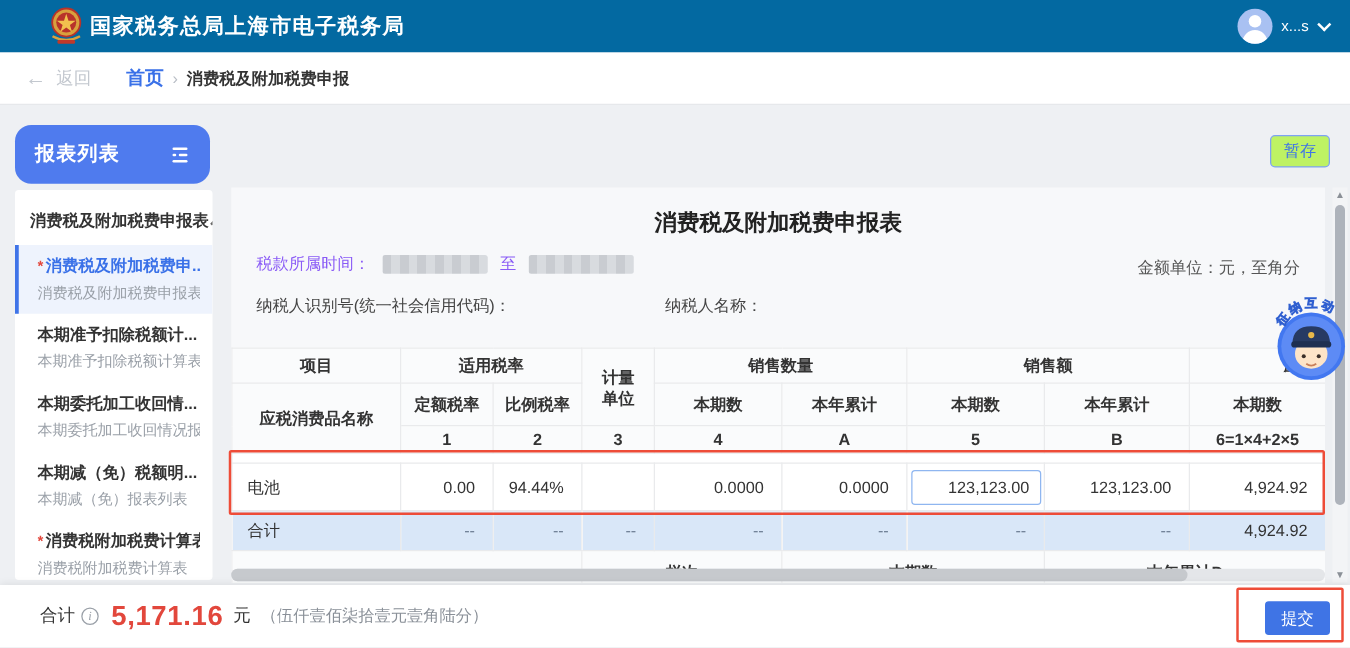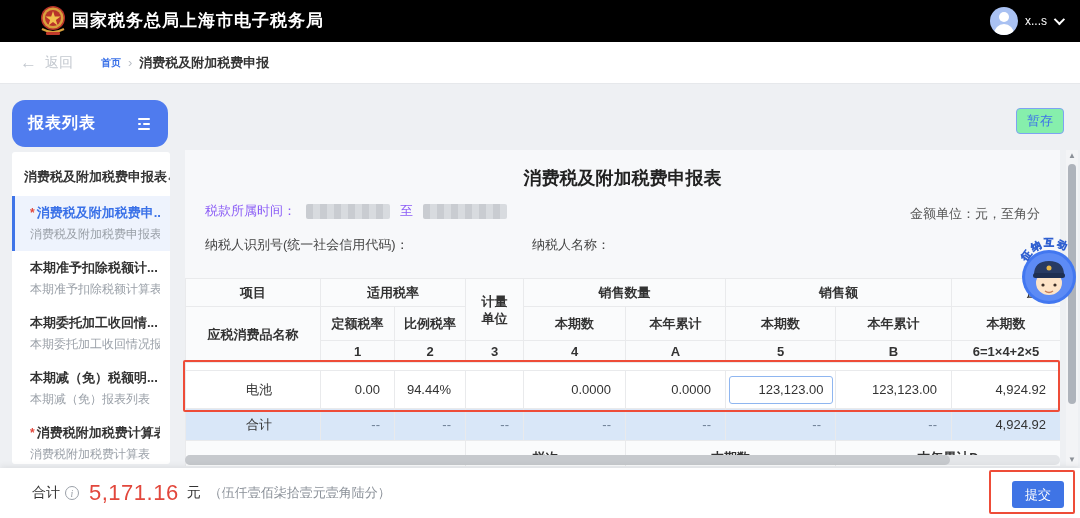--- a/index.html
+++ b/index.html
@@ -1,93 +1,93 @@
 <!DOCTYPE html>
 <html><head>
 <meta charset="utf-8">
 <style>
   * { margin:0; padding:0; box-sizing:border-box; }
   html,body { width:1080px; height:518px; }
   body { font-family:"Liberation Sans","DejaVu Sans",sans-serif; background:#eef0f3; overflow:hidden; }
   .app { position:relative; width:1080px; height:518px; background:#eef0f3; }
 
   
-  .topbar { position:absolute; left:0; top:0; width:1080px; height:42px; background:#000000; display:flex; align-items:center; }
+  .topbar { position:absolute; left:0; top:0; width:1080px; height:42px; background:#0369a1; display:flex; align-items:center; }
   .emblem { position:absolute; left:38px; top:5px; width:30px; height:32px; }
   .app-title { position:absolute; left:72px; top:0; height:42px; line-height:42px; color:#fff; font-size:17px; font-weight:bold; letter-spacing:1px; }
   .userbox { position:absolute; right:18px; top:0; height:42px; display:flex; align-items:center; gap:7px; }
   .avatar { width:28px; height:28px; border-radius:50%; background:#a9c1f2; position:relative; overflow:hidden; }
   .avatar .p-head { position:absolute; left:9px; top:5px; width:10px; height:10px; border-radius:50%; background:#fff; }
   .avatar .p-body { position:absolute; left:4px; top:17px; width:20px; height:12px; border-radius:10px 10px 0 0; background:#fff; }
   .user-name { color:#fff; font-size:12px; }
   .chev { width:8px; height:8px; border-right:2px solid #fff; border-bottom:2px solid #fff; transform:rotate(45deg) translateY(-2px); }
 
   
   .crumbbar { position:absolute; left:0; top:42px; width:1080px; height:42px; background:#fff; border-bottom:1px solid #e6e8eb; display:flex; align-items:center; }
   .back-arrow { color:#c3c8cf; font-size:17px; margin-left:20px; }
   .back-label { color:#c3c8cf; font-size:14px; margin-left:8px;text-align:center; }
-  .crumb-home { color:#3a71e8; font-size:10px; font-weight:bold; margin-left:28px; }
+  .crumb-home { color:#3a71e8; font-size:15px; font-weight:bold; margin-left:28px; }
   .crumb-sep { color:#b9bec6; font-size:13px; margin:0 7px; }
   .crumb-cur { color:#333; font-size:13px; font-weight:bold; }
 
   
   .side-head { position:absolute; left:12px; top:100px; width:156px; height:47px; background:#4f7bee; border-radius:13px; display:flex; align-items:center; justify-content:space-between; padding:0 16px; }
   .side-head-title { color:#fff; font-size:16px; font-weight:bold; letter-spacing:1px; }
   .side-panel { position:absolute; left:12px; top:152px; width:158px; height:312px; background:#fff; border-radius:3px; overflow:hidden; }
   .side-group { display:flex; align-items:center; justify-content:space-between; padding:16px 12px 10px 12px; }
   .side-group-label { font-size:13px; font-weight:bold; color:#333; white-space:nowrap; }
   .caret-up { width:7px; height:7px; border-left:2px solid #666; border-top:2px solid #666; transform:rotate(45deg) translateY(2px); flex:0 0 auto; margin-left:4px; }
   .side-item { position:relative; padding:8px 10px 8px 18px; cursor:pointer; }
   .side-item .t { font-size:13px; font-weight:bold; color:#333; white-space:nowrap; overflow:hidden; }
   .side-item .s { font-size:12px; color:#9aa0a8; margin-top:4px; white-space:nowrap; overflow:hidden; }
   .side-item.active { background:#eef3fd; }
   .side-item.active::before { content:""; position:absolute; left:0; top:0; bottom:0; width:3px; background:#3f74e8; }
   .side-item.active .t { color:#3a71e8; }
   .req { color:#e2473c; margin-right:2px; font-size:12px; }
 
   
-  .temp-save { position:absolute; left:1016px; top:108px; width:48px; height:26px; background:#86efac; border:1px solid #7ea3f2; border-radius:4px; color:#3f74e8; font-size:13px; text-align:center; line-height:24px; cursor:pointer; }
+  .temp-save { position:absolute; left:1016px; top:108px; width:48px; height:26px; background:#bef264; border:1px solid #7ea3f2; border-radius:4px; color:#3f74e8; font-size:13px; text-align:center; line-height:24px; cursor:pointer; }
 
   
   .main-panel { position:absolute; left:185px; top:150px; width:875px; height:316px; background:#f7f8fa; overflow:hidden; }
   .form-title { position:absolute; left:0; top:16px; width:875px; text-align:center; font-size:18px; font-weight:bold; color:#222; }
   .meta-period { position:absolute; left:20px; top:52px; font-size:13px; color:#8b5cf6; display:flex; align-items:center; gap:10px; }
   .blurbox { width:84px; height:15px; border-radius:2px; background:repeating-linear-gradient(90deg,#c9ccd1 0 7px,#d8dbdf 7px 14px); }
   .unit-note { position:absolute; right:20px; top:55px; font-size:13px; color:#555; }
   .meta-taxpayer { position:absolute; left:20px; top:86px; font-size:13px; color:#444; }
   .meta-name { position:absolute; left:347px; top:86px; font-size:13px; color:#444; }
 
   
   table.report { position:absolute; left:0; top:128px; width:875px; border-collapse:collapse; table-layout:fixed; background:#fff; }
   table.report td, table.report th { border:1px solid #e9eaec; font-size:13px; color:#333; overflow:hidden; }
   th.g { background:#fafbfc; font-weight:bold; text-align:center; }
   td.num { background:#fafbfc; font-weight:bold; text-align:center; font-size:12px; }
   td.val { text-align:right; padding-right:14px; background:#fff; }
-  td.name-cell { text-align:center; padding-left:12px; background:#fff; }
+  td.name-cell { text-align:left; padding-left:12px; background:#fff; }
   tr.spacer td { background:#fff; height:8px; border-left:1px solid #e9eaec; border-right:1px solid #e9eaec; }
   tr.total td { background:#d9e7f8; }
   tr.total td.val { color:#333; }
   tr.total td.dash { text-align:right; padding-right:14px; color:#6e7f95; background:#d9e7f8; }
   tr.nextrow td { background:#fafbfc; font-weight:bold; text-align:center; }
   .cell-input { width:104px; height:28px; border:1px solid #8fb6f0; border-radius:3px; text-align:right; padding-right:8px; font-size:13px; color:#333; outline:none; font-family:inherit; background:#fff; }
   .clip-right { display:inline-block; position:relative; left:34px; font-weight:bold; }
 
   
   .vscroll { position:absolute; left:1066px; top:150px; width:12px; height:316px; background:#f3f4f6; }
   .vscroll .arr { position:absolute; left:0; width:12px; height:12px; color:#8b9097; font-size:8px; text-align:center; line-height:12px; }
   .vscroll .thumb { position:absolute; left:2px; top:14px; width:8px; height:240px; border-radius:4px; background:#aeb3bb; }
   .hscroll { position:absolute; left:185px; top:455px; width:875px; height:10px; border-radius:5px; background:#e4e6e9; }
   .hscroll .thumb { position:absolute; left:0; top:0; height:10px; width:765px; border-radius:5px; background:#c6c9cd; }
 
   
   .footbar { position:absolute; left:0; top:468px; width:1080px; height:50px; background:#fff; box-shadow:0 -2px 6px rgba(0,0,0,.07); }
   .foot-left { position:absolute; left:32px; top:0; height:50px; display:flex; align-items:center; }
   .foot-label { font-size:14px; color:#333; }
   .info-icon { width:14px; height:14px; border:1px solid #9aa0a8; border-radius:50%; color:#9aa0a8; font-size:10px; line-height:13px; text-align:center; margin:0 10px 0 5px; font-style:italic; font-family:"Liberation Serif",serif; }
-  .foot-amount { font-size:22px; font-weight:normal; color:#e2473c; letter-spacing:.5px; }
+  .foot-amount { font-size:22px; font-weight:bold; color:#e2473c; letter-spacing:.5px; }
   .foot-unit { font-size:14px; color:#333; margin:0 8px 0 8px; }
   .foot-caps { font-size:13px; color:#8a9098; }
   .submit-btn { position:absolute; left:1012px; top:481px; width:52px; height:27px; background:#3f74e5; border:none; border-radius:3px; color:#fff; font-size:13px; cursor:pointer; font-family:inherit; }
 
   
   .anno { position:absolute; border:2px solid #ee4c38; border-radius:2px; pointer-events:none; }
   .anno-row { left:183px; top:360px; width:877px; height:52px; }
   .anno-submit { left:989px; top:470px; width:86px; height:44px; }
 
   

